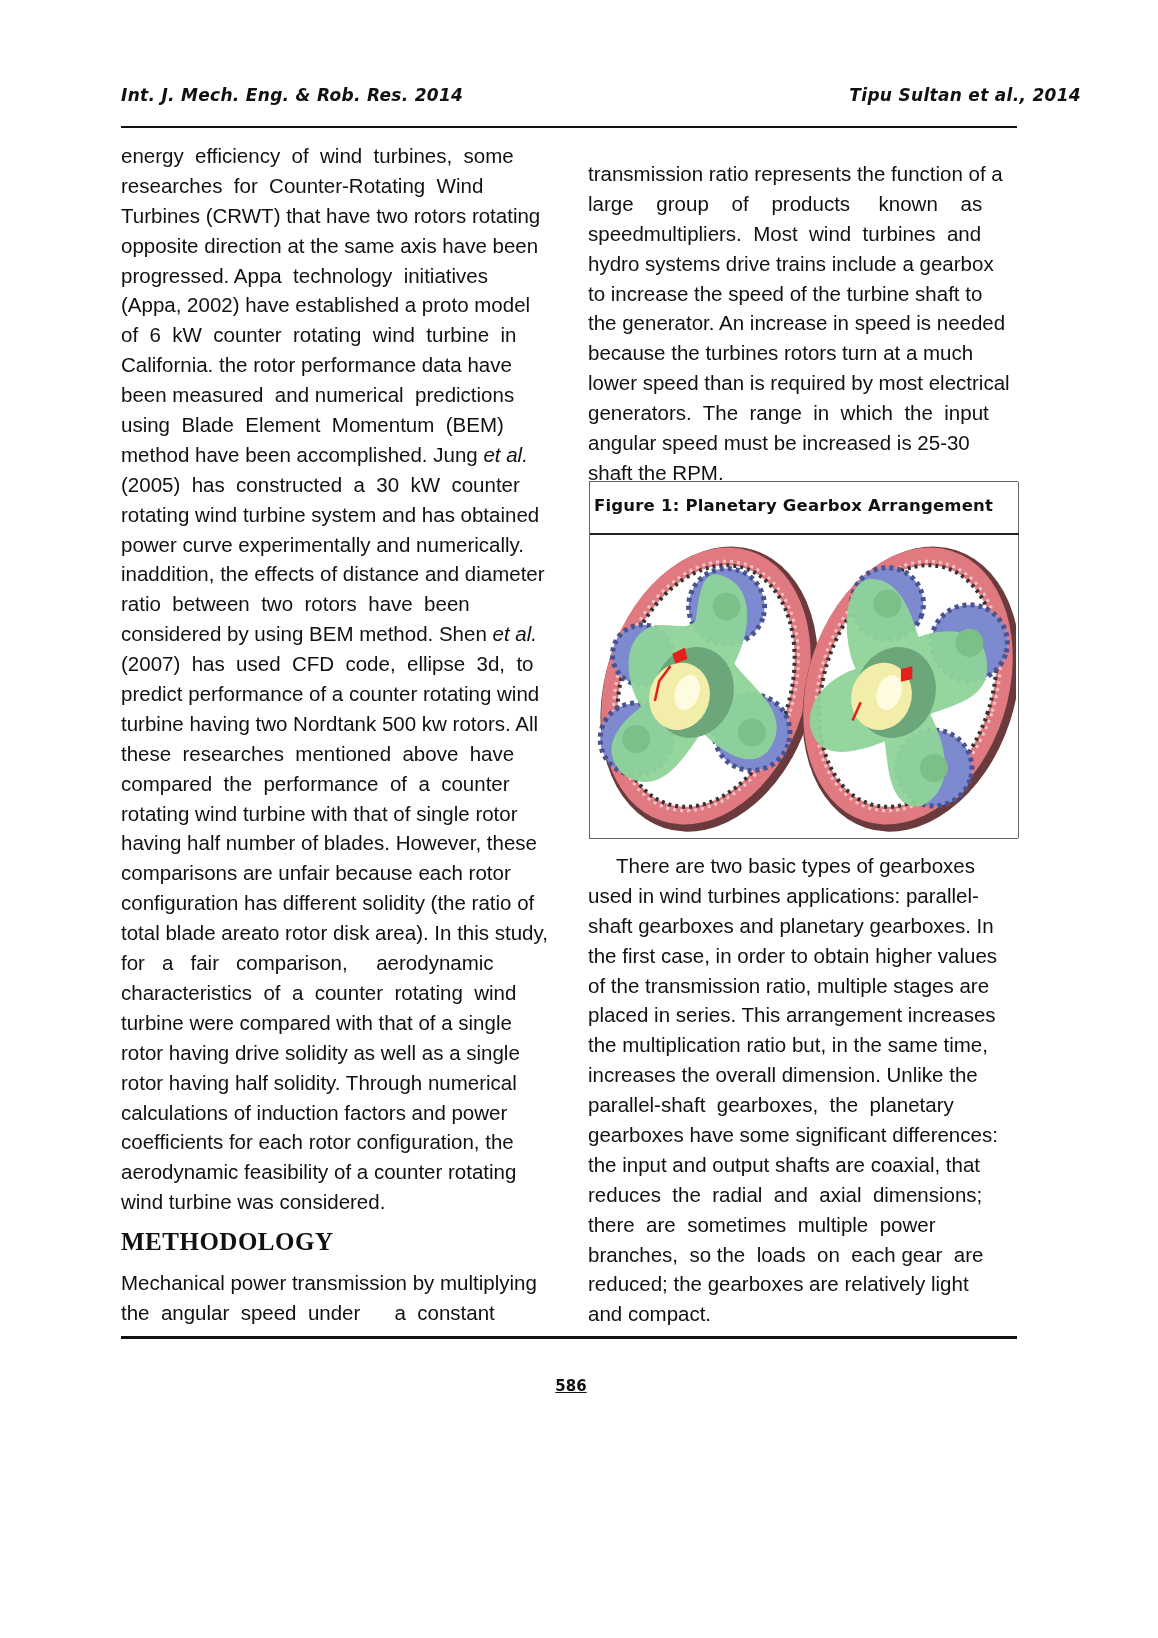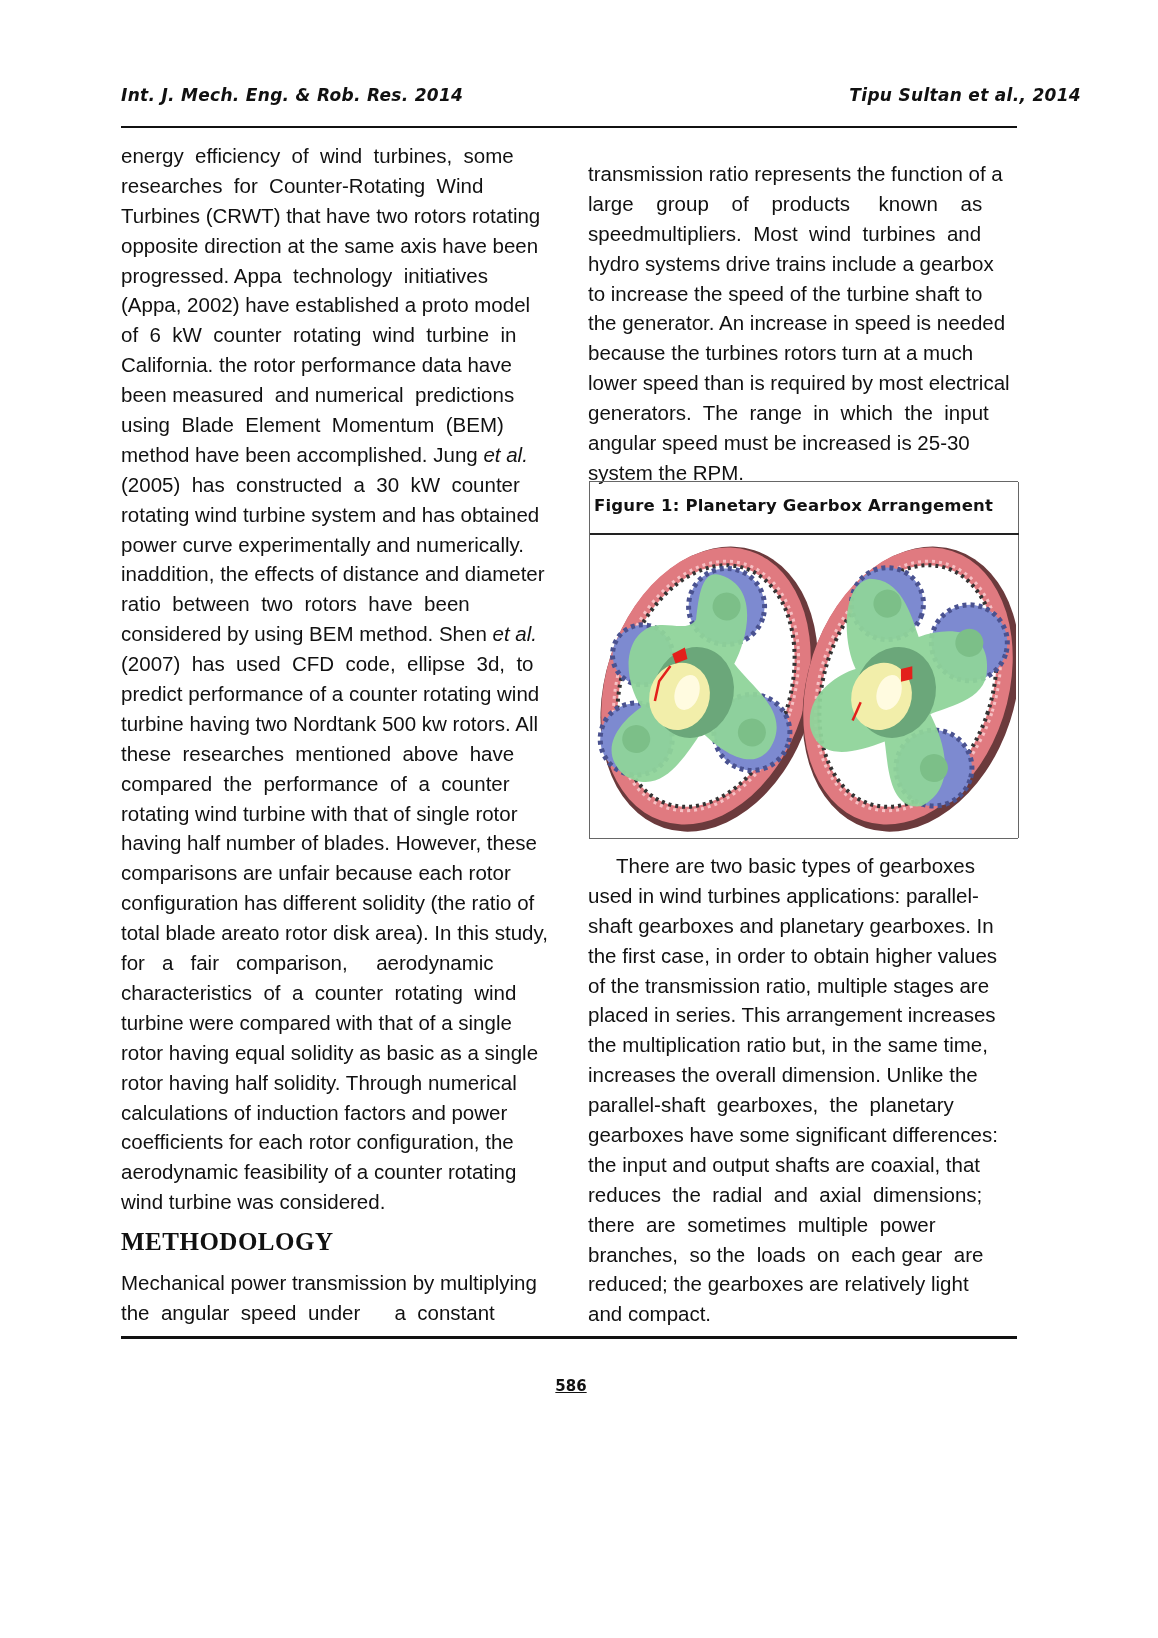--- a/index.html
+++ b/index.html
@@ -59,21 +59,21 @@
   <span class="line">these  researches  mentioned  above  have</span>
   <span class="line">compared  the  performance  of  a  counter</span>
   <span class="line">rotating wind turbine with that of single rotor</span>
   <span class="line">having half number of blades. However, these</span>
   <span class="line">comparisons are unfair because each rotor</span>
   <span class="line">configuration has different solidity (the ratio of</span>
   <span class="line">total blade areato rotor disk area). In this study,</span>
   <span class="line">for   a   fair   comparison,     aerodynamic</span>
   <span class="line">characteristics  of  a  counter  rotating  wind</span>
   <span class="line">turbine were compared with that of a single</span>
-  <span class="line">rotor having equal solidity as basic as a single</span>
+  <span class="line">rotor having drive solidity as well as a single</span>
   <span class="line">rotor having half solidity. Through numerical</span>
   <span class="line">calculations of induction factors and power</span>
   <span class="line">coefficients for each rotor configuration, the</span>
   <span class="line">aerodynamic feasibility of a counter rotating</span>
   <span class="line">wind turbine was considered.</span>
 </div>
 
 <div class="heading">METHODOLOGY</div>
 <div class="method">
   <span class="line">Mechanical power transmission by multiplying</span>
@@ -84,21 +84,21 @@
   <span class="line">transmission ratio represents the function of a</span>
   <span class="line">large    group    of    products     known    as</span>
   <span class="line">speedmultipliers.  Most  wind  turbines  and</span>
   <span class="line">hydro systems drive trains include a gearbox</span>
   <span class="line">to increase the speed of the turbine shaft to</span>
   <span class="line">the generator. An increase in speed is needed</span>
   <span class="line">because the turbines rotors turn at a much</span>
   <span class="line">lower speed than is required by most electrical</span>
   <span class="line">generators.  The  range  in  which  the  input</span>
   <span class="line">angular speed must be increased is 25-30</span>
-  <span class="line">system the RPM.</span>
+  <span class="line">shaft the RPM.</span>
 </div>
 
 <div class="figure-box">
   <div class="right-border"></div>
   <div class="fig-caption">Figure 1: Planetary Gearbox Arrangement</div>
   <div class="fig-divider"></div>
   <svg class="fig-img" viewBox="0 0 420 292" xmlns="http://www.w3.org/2000/svg">
     <defs>
       <pattern id="teeth" width="6" height="6" patternUnits="userSpaceOnUse">
         <rect width="6" height="6" fill="#e07a80"></rect>

